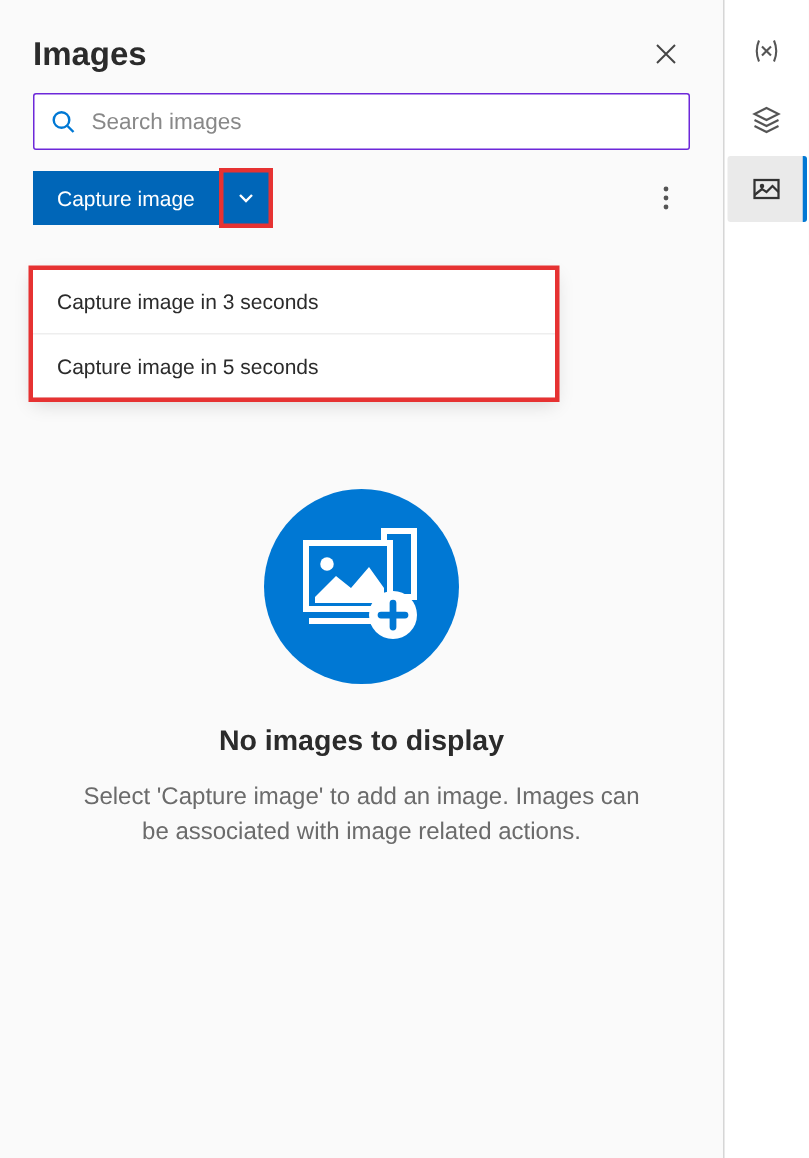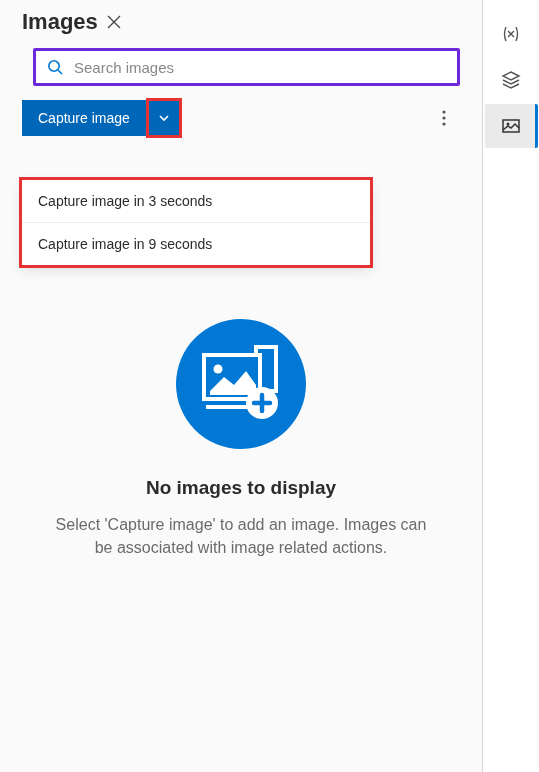--- a/index.html
+++ b/index.html
@@ -41,45 +41,44 @@
     .rail-item.active {
       background: #eaeaea;
       border-right: 3px solid #0078d4;
       color: #333;
       width: 53px;
       padding-left: 3px;
     }
     .header {
       display: flex;
       align-items: center;
-      justify-content: flex-start;
-      padding: 6px 22px 10px 22px;
+      justify-content: space-between;
+      padding: 20px 22px 10px 22px;
     }
     .header-title {
       font-size: 22px;
       font-weight: 600;
       color: #2b2b2b;
     }
     .close-btn {
       width: 32px; height: 32px;
       display: flex; align-items:center; justify-content:center;
       cursor: pointer;
       color: #444;
       font-size: 14px;
     }
     .search-wrap { padding: 0 22px 14px 22px; }
     .search-box {
-      border: 3px solid #6d28d9;
+      border: 1px solid #6d28d9;
       background: #fff;
       border-radius: 2px;
       height: 38px;
       display: flex;
       align-items: center;
       padding: 0 10px;
-      margin-left: 11px;
     }
     .search-box svg { flex-shrink:0; }
     .search-input {
       border: none;
       outline: none;
       flex: 1;
       font-size: 15px;
       margin-left: 10px;
       color: #555;
       background: transparent;
@@ -212,21 +211,21 @@
       <svg width="4" height="16" viewBox="0 0 4 16">
           <circle cx="2" cy="2" r="1.6" fill="#555"></circle>
           <circle cx="2" cy="8" r="1.6" fill="#555"></circle>
           <circle cx="2" cy="14" r="1.6" fill="#555"></circle>
         </svg>
     </div>
   </div>
 
   <div class="dropdown">
     <div class="dropdown-item">Capture image in 3 seconds</div>
-    <div class="dropdown-item">Capture image in 9 seconds</div>
+    <div class="dropdown-item">Capture image in 5 seconds</div>
   </div>
 
   <div class="empty-state">
     <div class="empty-icon">
       <svg width="82" height="78" viewBox="0 0 82 78">
         <rect x="56" y="2" width="20" height="44" fill="none" stroke="#fff" stroke-width="4"></rect>
         <rect x="4" y="10" width="56" height="44" fill="#0078d4" stroke="#fff" stroke-width="4"></rect>
         <circle cx="18" cy="24" r="4.5" fill="#fff"></circle>
         <path d="M10 46 L24 32 L34 40 L46 26 L56 40 L56 50 L10 50 Z" fill="#fff"></path>
         <rect x="6" y="60" width="52" height="4" fill="#fff"></rect>

